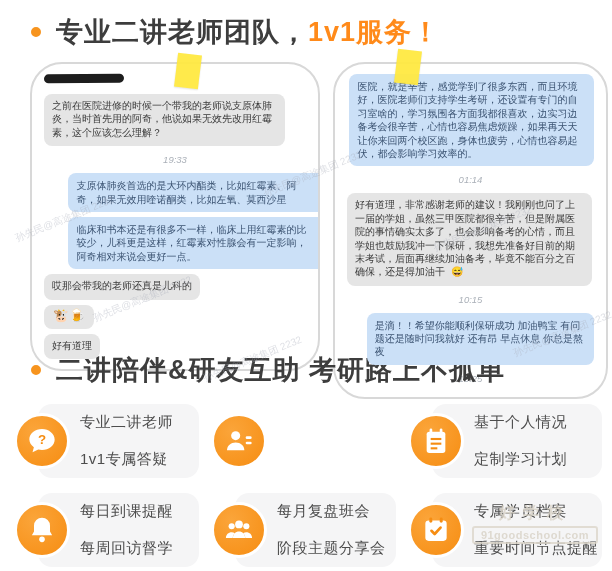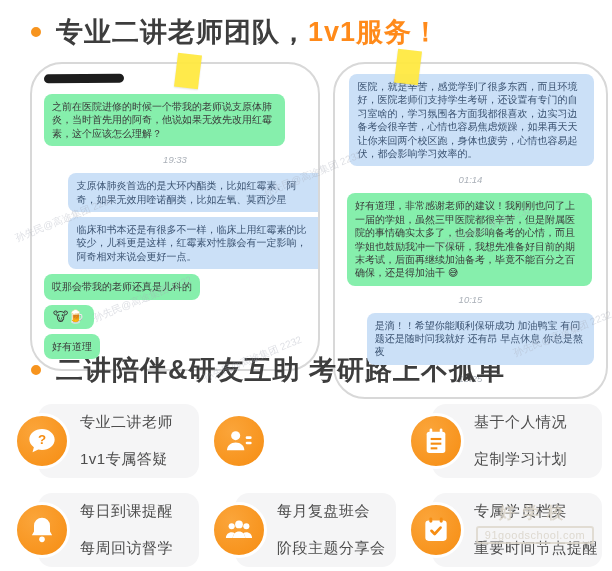--- a/index.html
+++ b/index.html
@@ -36,21 +36,21 @@
   .chat-card.cleft { width:290px; min-height:256px; }
   .chat-card.cright { flex:1; min-height:246px; }
   .redacted {
     width:80px; height:9px; background:#1d1d1d; border-radius:5px;
     margin:0 0 6px 0; transform:rotate(-0.6deg);
   }
   .bubble {
     font-size:10px; line-height:1.34; padding:6px 8px; border-radius:8px;
     max-width:92%; color:#3a3a3a; position:relative; z-index:1;
   }
-  .bubble.bleft  { align-self:flex-start; background:#86efac; }
+  .bubble.bleft  { align-self:flex-start; background:#e5e5e5;font-family:Liberation Mono, monospace; }
   .bubble.bright { align-self:flex-end; background:#cbe0f7; color:#3b5372; }
   .bubble.cut {
     margin-right:-14px; max-width:96%;
     border-top-right-radius:0; border-bottom-right-radius:0;
   }
   .bubble.wide { max-width:99%; }
   .bubble.emoji { font-size:13px; line-height:1.1; padding:5px 9px; }
   .time {
     align-self:center; font-size:9.5px; color:#aab0b8; margin:3px 0;font-style:italic;
   }
@@ -93,21 +93,21 @@
   .feature-icon svg { width:32px; height:32px; }
 
   
   .site-watermark {
     position:absolute; right:2px; top:503px; width:150px; text-align:center;
     color:#d8d2c6; opacity:.8; z-index:6; pointer-events:none;
   }
   .site-watermark .swm1 { font-size:16px; font-weight:bold; letter-spacing:8px; }
   .site-watermark .swm2 {
     margin-top:2px; font-size:11px; border:2px solid #ddd7cb; border-radius:3px;
-    display:inline-block; padding:1px 7px; letter-spacing:.5px;
+    display:inline-block; padding:1px 7px; letter-spacing:.5px;font-weight:bold;
   }
 </style>
 </head>
 <body>
 
 <div class="page">
 
   <div class="section-header pos1">
     <span class="ring"></span>
     <h2><span>专业二讲老师团队，</span><span class="accent">1v1服务！</span></h2>

